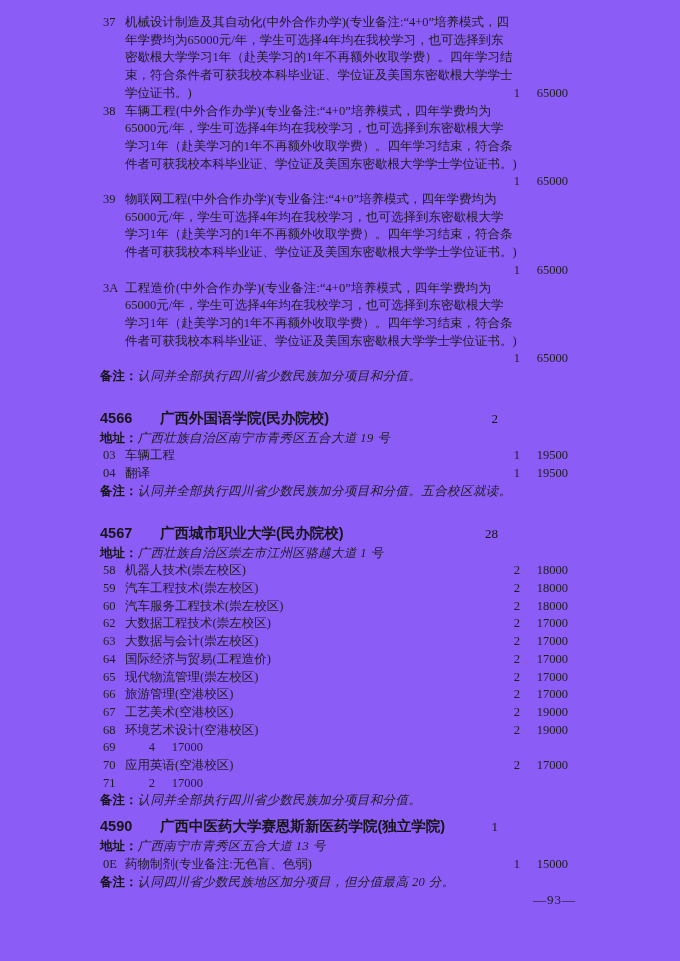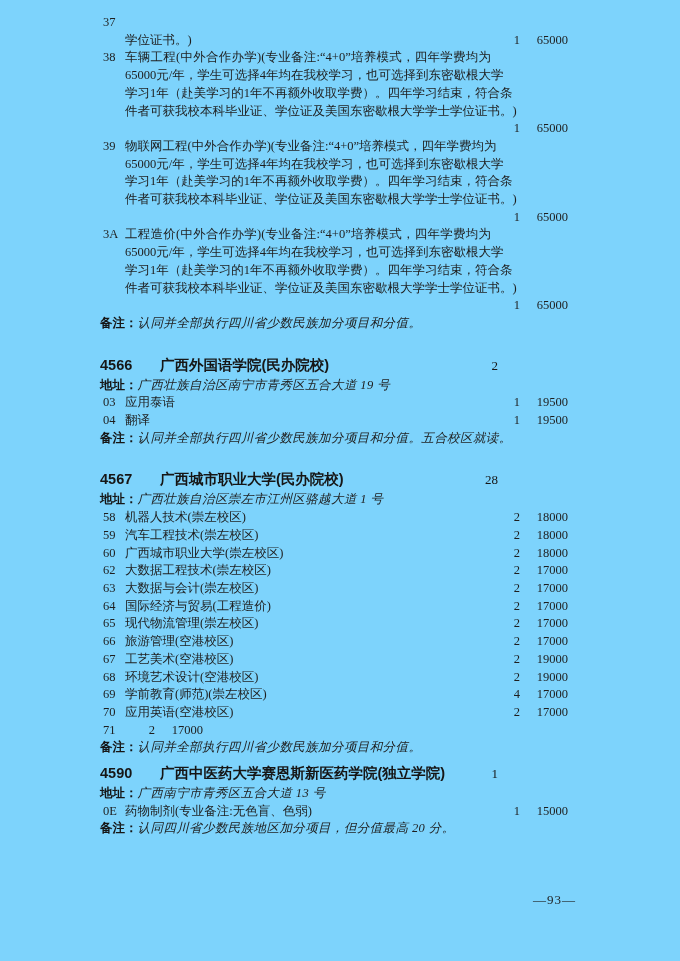--- a/index.html
+++ b/index.html
@@ -1,17 +1,17 @@
 <!DOCTYPE html>
 <html><head>
 <meta charset="utf-8">
 <style>
   html,body{margin:0;padding:0;background:#ffffff;}
   .page{
-    position:relative;width:680px;height:961px;background:#7dd3fc;overflow:hidden;
+    position:relative;width:680px;height:961px;background:#8b5cf6;overflow:hidden;
     font-family:"Liberation Serif","DejaVu Serif",serif;
     font-size:12.5px;color:#1e1e1e;
   }
   .content{position:absolute;left:100px;top:14px;width:468px;line-height:17.7px;}
 
   
   .prow{display:flex;}
   .pcode,.pcode-sp{flex:0 0 25px;padding-left:3px;box-sizing:border-box;}
   .ptext{width:366px;}
   .pline{white-space:nowrap;}
@@ -54,20 +54,26 @@
 </head>
 <body>
 
 <div class="page">
   <div class="content">
 
     <div id="continued-programs">
         <div class="prog-item">
           <div class="prow">
             <div class="pcode">37</div>
+            <div class="ptext">
+              <div class="pline stretch">机械设计制造及其自动化(中外合作办学)(专业备注:“4+0”培养模式，四</div>
+              <div class="pline stretch">年学费均为65000元/年，学生可选择4年均在我校学习，也可选择到东</div>
+              <div class="pline stretch">密歇根大学学习1年（赴美学习的1年不再额外收取学费）。四年学习结</div>
+              <div class="pline stretch">束，符合条件者可获我校本科毕业证、学位证及美国东密歇根大学学士</div>
+            </div>
           </div>
           <div class="cfrow">
             <div class="pcode-sp"></div>
             <div class="plast">学位证书。)</div>
             <div class="cnt">1</div>
             <div class="fee">65000</div>
           </div>
         </div>
         <div class="prog-item">
           <div class="prow">
@@ -134,21 +140,21 @@
             <span class="sname">广西外国语学院(民办院校)</span>
             <span class="cnt">2</span>
             <span class="fee-sp"></span>
           </div>
           <div class="arow">
             <span class="lbl">地址：</span>
             <span class="kai">广西壮族自治区南宁市青秀区五合大道 19 号</span>
           </div>
           <div class="mrow">
             <span class="mcode">03</span>
-            <span class="mname">应用泰语</span>
+            <span class="mname">车辆工程</span>
             <span class="cnt">1</span>
             <span class="fee">19500</span>
           </div>
           <div class="mrow">
             <span class="mcode">04</span>
             <span class="mname">翻译</span>
             <span class="cnt">1</span>
             <span class="fee">19500</span>
           </div>
           <div class="nrow">
@@ -174,21 +180,21 @@
             <span class="fee">18000</span>
           </div>
           <div class="mrow">
             <span class="mcode">59</span>
             <span class="mname">汽车工程技术(崇左校区)</span>
             <span class="cnt">2</span>
             <span class="fee">18000</span>
           </div>
           <div class="mrow">
             <span class="mcode">60</span>
-            <span class="mname">广西城市职业大学(崇左校区)</span>
+            <span class="mname">汽车服务工程技术(崇左校区)</span>
             <span class="cnt">2</span>
             <span class="fee">18000</span>
           </div>
           <div class="mrow">
             <span class="mcode">62</span>
             <span class="mname">大数据工程技术(崇左校区)</span>
             <span class="cnt">2</span>
             <span class="fee">17000</span>
           </div>
           <div class="mrow">
@@ -222,21 +228,20 @@
             <span class="fee">19000</span>
           </div>
           <div class="mrow">
             <span class="mcode">68</span>
             <span class="mname">环境艺术设计(空港校区)</span>
             <span class="cnt">2</span>
             <span class="fee">19000</span>
           </div>
           <div class="mrow">
             <span class="mcode">69</span>
-            <span class="mname">学前教育(师范)(崇左校区)</span>
             <span class="cnt">4</span>
             <span class="fee">17000</span>
           </div>
           <div class="mrow">
             <span class="mcode">70</span>
             <span class="mname">应用英语(空港校区)</span>
             <span class="cnt">2</span>
             <span class="fee">17000</span>
           </div>
           <div class="mrow">

